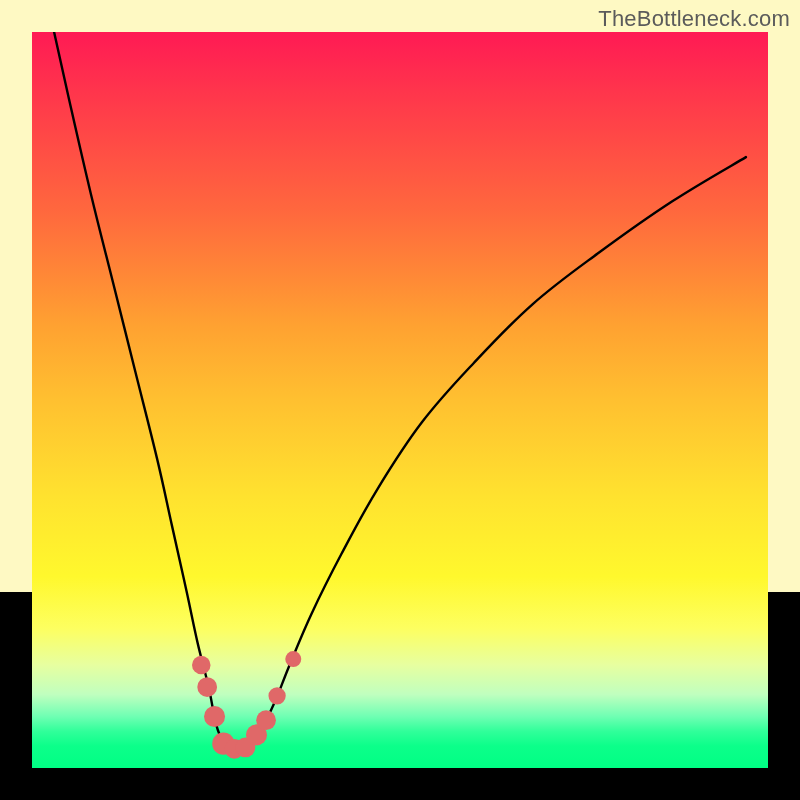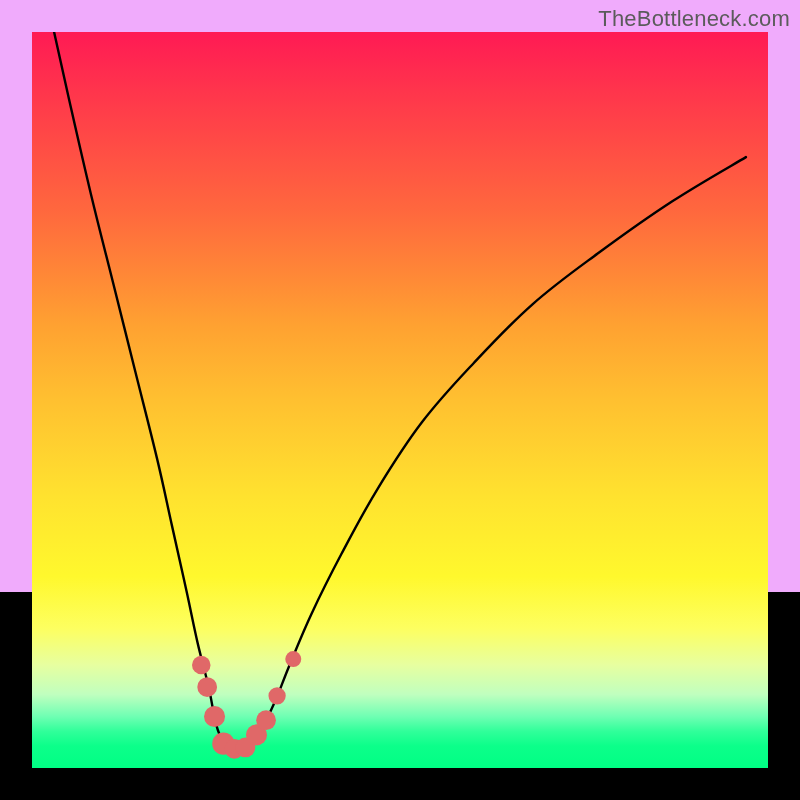--- a/index.html
+++ b/index.html
@@ -10,21 +10,21 @@
     overflow: hidden;
     background: #000;
     font-family: Arial, Helvetica, sans-serif;
   }
   .frame {
     position: absolute;
     left: 0;
     top: 0;
     width: 800px;
     height: 592px;
-    background: #f0abfc;
+    background: #fef9c3;
   }
   .plot {
     position: absolute;
     left: 32px;
     top: 32px;
     width: 736px;
     height: 736px;
     overflow: hidden;
   }
   .gradient-bg {

